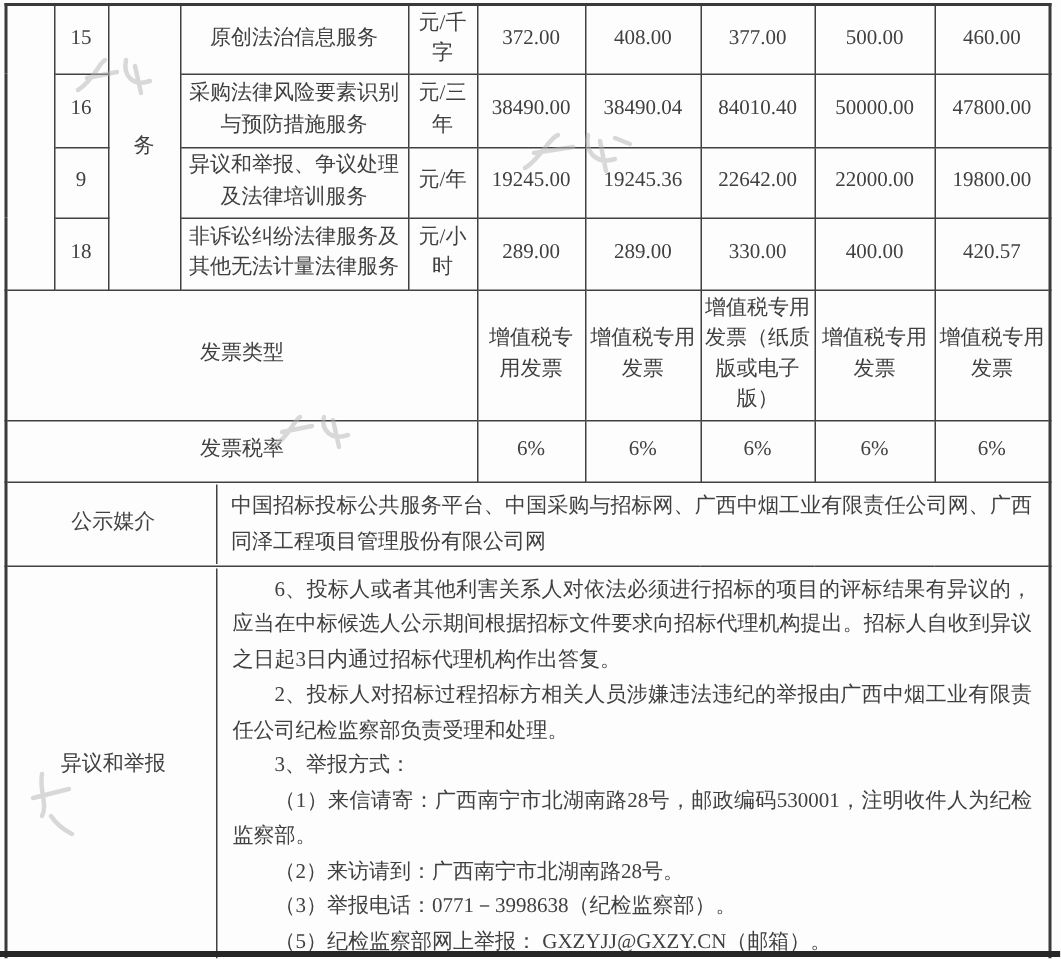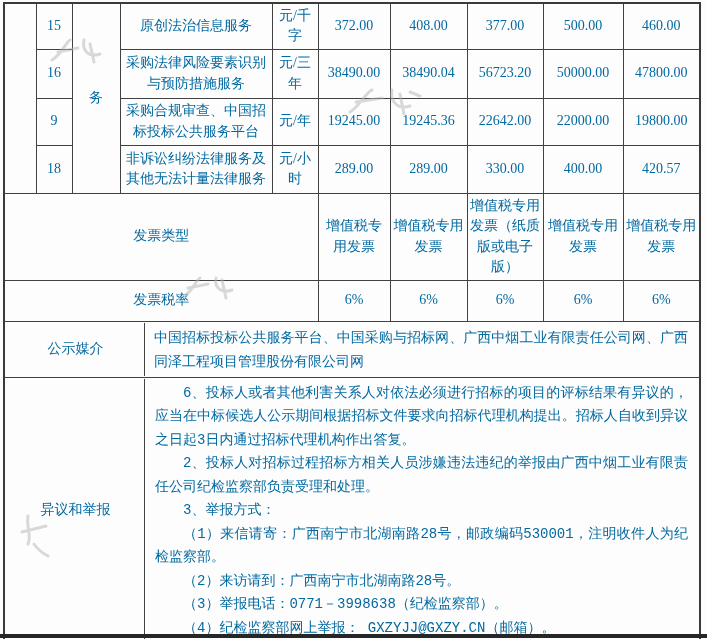--- a/index.html
+++ b/index.html
@@ -3,21 +3,21 @@
 <meta charset="utf-8">
 <style>
   html,body{margin:0;padding:0;}
   body{background:#ffffff;}
   .page{
     position:relative;
     width:707px;height:639px;
     background:#fdfdfd;
     overflow:hidden;
     font-family:"Liberation Serif","DejaVu Serif",serif;
-    color:#0369a1;
+    color:#404040;
   }
   table.doc{
     position:absolute;left:3px;top:2px;
     width:696px;
     border-collapse:collapse;
     table-layout:fixed;
     border:2px solid #3a3a3a;
   }
   table.doc td{
     border:1px solid #414141;
@@ -41,21 +41,20 @@
     border-right:1px solid #414141;
     display:flex;align-items:center;justify-content:center;
     font-size:14px;
     text-align:center;
   }
   .split-content{
     flex:1;
     text-align:left;
     padding:3px 9px 2px 9px;
     font-size:14px;
-    font-family:Liberation Mono, monospace;
   }
   .media-text{line-height:24px;text-align:justify;}
   .obj-content{padding:3px 9px 2px 10px;}
   .obj-content p{
     margin:0;
     text-indent:2em;
     line-height:23.5px;
     text-align:justify;
   }
   .bottom-bar{
@@ -94,27 +93,27 @@
         <td class="num-cell">377.00</td>
         <td class="num-cell">500.00</td>
         <td class="num-cell">460.00</td>
       </tr>
       <tr style="height:49px">
         <td>16</td>
         <td class="name-cell">采购法律风险要素识别与预防措施服务</td>
         <td>元/三年</td>
         <td class="num-cell">38490.00</td>
         <td class="num-cell">38490.04</td>
-        <td class="num-cell">56723.20</td>
+        <td class="num-cell">84010.40</td>
         <td class="num-cell">50000.00</td>
         <td class="num-cell">47800.00</td>
       </tr>
       <tr style="height:47px">
         <td>9</td>
-        <td class="name-cell">采购合规审查、中国招标投标公共服务平台</td>
+        <td class="name-cell">异议和举报、争议处理及法律培训服务</td>
         <td>元/年</td>
         <td class="num-cell">19245.00</td>
         <td class="num-cell">19245.36</td>
         <td class="num-cell">22642.00</td>
         <td class="num-cell">22000.00</td>
         <td class="num-cell">19800.00</td>
       </tr>
       <tr style="height:48px">
         <td>18</td>
         <td class="name-cell">非诉讼纠纷法律服务及其他无法计量法律服务</td>
@@ -157,21 +156,21 @@
         <td colspan="10" class="merged">
           <div class="split">
             <div class="split-label">异议和举报</div>
             <div class="split-content obj-content">
               <p>6、投标人或者其他利害关系人对依法必须进行招标的项目的评标结果有异议的，应当在中标候选人公示期间根据招标文件要求向招标代理机构提出。招标人自收到异议之日起3日内通过招标代理机构作出答复。</p>
               <p>2、投标人对招标过程招标方相关人员涉嫌违法违纪的举报由广西中烟工业有限责任公司纪检监察部负责受理和处理。</p>
               <p>3、举报方式：</p>
               <p>（1）来信请寄：广西南宁市北湖南路28号，邮政编码530001，注明收件人为纪检监察部。</p>
               <p>（2）来访请到：广西南宁市北湖南路28号。</p>
               <p>（3）举报电话：0771－3998638（纪检监察部）。</p>
-              <p>（4）纪检监察部网上举报： GXZYJJ@GXZY.CN（邮箱）。</p>
+              <p>（5）纪检监察部网上举报： GXZYJJ@GXZY.CN（邮箱）。</p>
             </div>
           </div>
         </td>
       </tr>
     </tbody>
   </table>
 
   <svg class="watermark" style="left:44px;top:34px" width="62" height="36" viewBox="0 0 62 36">
     <path d="M8 26 C18 20, 22 8, 26 6 M14 18 L34 14 M40 6 C38 16, 44 24, 56 20 M46 10 L50 28" stroke="#b5b5b5" stroke-width="3" fill="none" stroke-linecap="round"></path>
   </svg>

